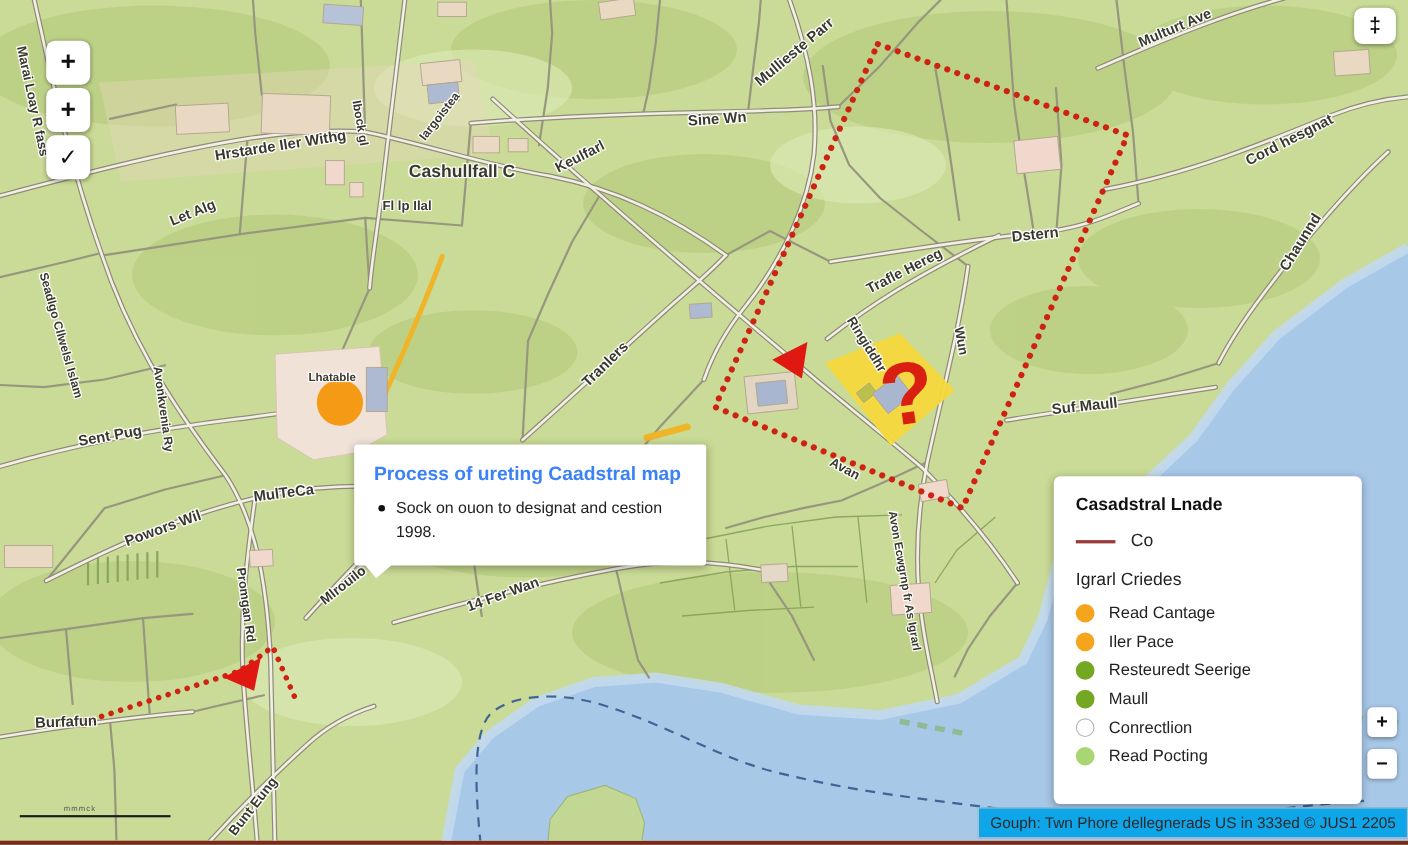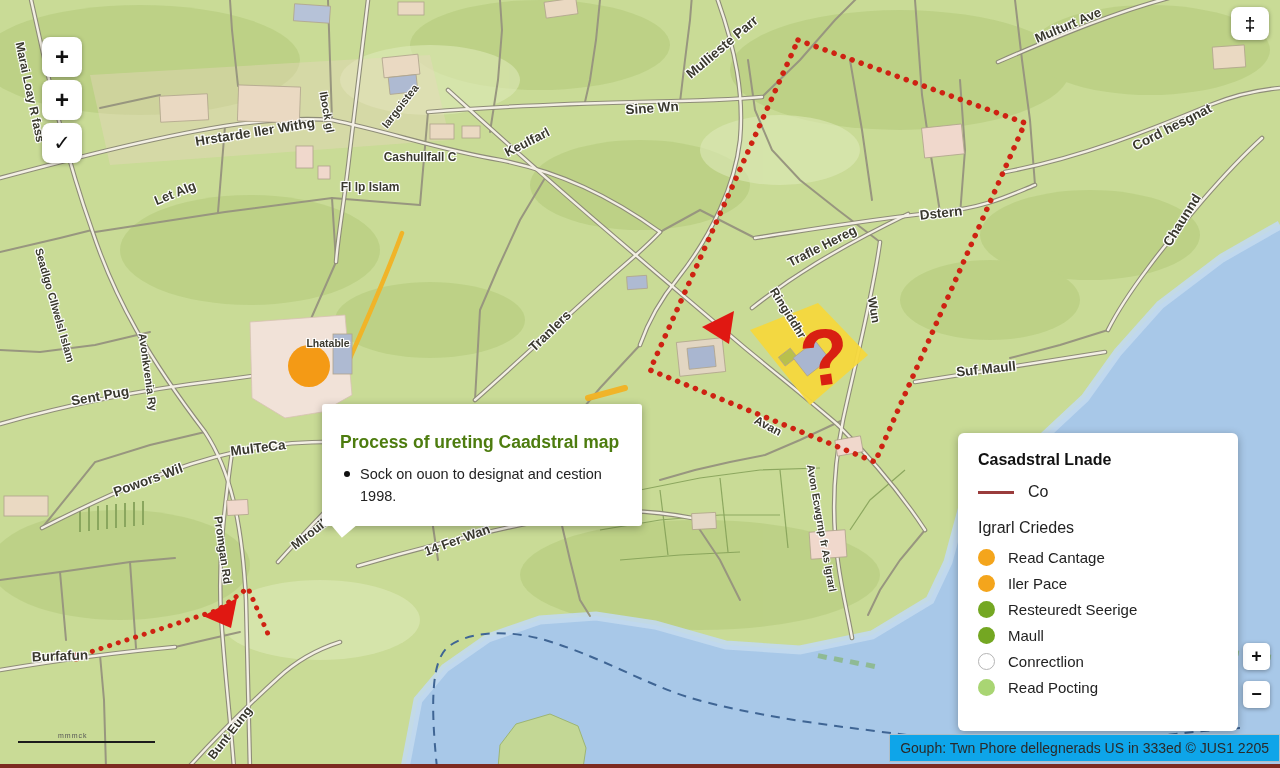--- a/index.html
+++ b/index.html
@@ -12,21 +12,21 @@
   .mlabel{position:absolute;white-space:nowrap;color:#3a392e;font-weight:600;
     text-shadow:-1px -1px 0 #fff,1px -1px 0 #fff,-1px 1px 0 #fff,1px 1px 0 #fff,0 0 3px #fff;}
   
   .ctl{position:absolute;background:#fff;border-radius:8px;display:flex;align-items:center;
     justify-content:center;box-shadow:0 1px 4px rgba(0,0,0,.35);color:#111;cursor:pointer;user-select:none;}
   .ctl.big{width:40px;height:40px;font-size:24px;font-weight:700;}
   .ctl.small{width:27px;height:27px;font-size:18px;font-weight:700;border-radius:5px;}
   
   #popup{position:absolute;left:322px;top:404px;width:320px;background:#fff;border-radius:3px;
     box-shadow:0 2px 8px rgba(0,0,0,.3);padding:16px 18px 18px 18px;box-sizing:border-box;}
-  #popup h3{margin:12px 0 10px 0;font-size:17.5px;font-weight:600;color:#4d7c0f;}
+  #popup h3{margin:0 0 10px 0;font-size:17.5px;font-weight:600;color:#3b82f6;}
   #popup .bullet-row{display:flex;font-size:14.5px;color:#222;line-height:1.55;}
   #popup .bdot{width:6px;height:6px;border-radius:50%;background:#111;margin:8px 10px 0 4px;flex:none;}
   #popup .tail{position:absolute;left:12px;bottom:-8px;width:18px;height:18px;background:#fff;transform:rotate(50deg);}
   
   #legend{position:absolute;left:958px;top:433px;width:280px;height:298px;background:#fff;border-radius:6px;
     box-shadow:0 2px 8px rgba(0,0,0,.3);padding:18px 20px;box-sizing:border-box;}
   #legend h2{margin:0 0 14px 0;font-size:16px;font-weight:600;color:#111;}
   #legend .line-row{display:flex;align-items:center;font-size:16px;color:#222;margin-bottom:18px;}
   #legend .line-swatch{width:36px;height:0;border-top:3px solid #9a3c3c;margin-right:14px;}
   #legend .subtitle{font-size:16px;color:#222;margin-bottom:12px;}
@@ -226,22 +226,22 @@
     <text x="824" y="385" font-size="80" font-weight="900" fill="#d81f12" text-anchor="middle" transform="rotate(-8 824 352)" font-family="Liberation Sans, sans-serif">?</text>
   </svg>
 
   <div id="labels-layer">
       <span class="mlabel" style="left: 30px; top: 92px; font-size: 12px; transform: translate(-50%, -50%) rotate(78deg);">Marai Loay R fass</span>
       <span class="mlabel" style="left: 55px; top: 305px; font-size: 11px; transform: translate(-50%, -50%) rotate(74deg);">Seadlgo Cllwelsl Islam</span>
       <span class="mlabel" style="left: 255px; top: 132px; font-size: 13.5px; transform: translate(-50%, -50%) rotate(-9deg);">Hrstarde Iler Withg</span>
       <span class="mlabel" style="left: 175px; top: 193px; font-size: 13px; transform: translate(-50%, -50%) rotate(-22deg);">Let Alg</span>
       <span class="mlabel" style="left: 327px; top: 112px; font-size: 11px; transform: translate(-50%, -50%) rotate(80deg);">Ibock gl</span>
       <span class="mlabel" style="left: 400px; top: 106px; font-size: 11px; transform: translate(-50%, -50%) rotate(-52deg);">Iargoistea</span>
-      <span class="mlabel" style="left: 420px; top: 157px; font-size: 12px; transform: translate(-50%, -50%) rotate(0deg);">Cashullfall C</span>
-      <span class="mlabel" style="left: 370px; top: 187px; font-size: 12px; transform: translate(-50%, -50%) rotate(0deg);">Fl lp Islam</span>
+      <span class="mlabel" style="left: 420px; top: 157px; font-size: 16px; transform: translate(-50%, -50%) rotate(0deg);">Cashullfall C</span>
+      <span class="mlabel" style="left: 370px; top: 187px; font-size: 12px; transform: translate(-50%, -50%) rotate(0deg);">Fl lp Ilal</span>
       <span class="mlabel" style="left: 722px; top: 47px; font-size: 13.5px; transform: translate(-50%, -50%) rotate(-40deg);">Mullieste Parr</span>
       <span class="mlabel" style="left: 652px; top: 108px; font-size: 13.5px; transform: translate(-50%, -50%) rotate(-4deg);">Sine Wn</span>
       <span class="mlabel" style="left: 527px; top: 142px; font-size: 13px; transform: translate(-50%, -50%) rotate(-27deg);">Keulfarl</span>
       <span class="mlabel" style="left: 1068px; top: 25px; font-size: 13px; transform: translate(-50%, -50%) rotate(-23deg);">Multurt Ave</span>
       <span class="mlabel" style="left: 1172px; top: 127px; font-size: 13.5px; transform: translate(-50%, -50%) rotate(-27deg);">Cord hesgnat</span>
       <span class="mlabel" style="left: 1182px; top: 220px; font-size: 13.5px; transform: translate(-50%, -50%) rotate(-58deg);">Chaunnd</span>
       <span class="mlabel" style="left: 941px; top: 213px; font-size: 13.5px; transform: translate(-50%, -50%) rotate(-6deg);">Dstern</span>
       <span class="mlabel" style="left: 822px; top: 246px; font-size: 13px; transform: translate(-50%, -50%) rotate(-27deg);">Trafle Hereg</span>
       <span class="mlabel" style="left: 986px; top: 369px; font-size: 13.5px; transform: translate(-50%, -50%) rotate(-6deg);">Suf Maull</span>
       <span class="mlabel" style="left: 874px; top: 310px; font-size: 12px; transform: translate(-50%, -50%) rotate(80deg);">Wun</span>
@@ -251,21 +251,21 @@
       <span class="mlabel" style="left: 550px; top: 331px; font-size: 13.5px; transform: translate(-50%, -50%) rotate(-44deg);">Tranlers</span>
       <span class="mlabel" style="left: 148px; top: 372px; font-size: 11px; transform: translate(-50%, -50%) rotate(82deg);">Avonkvenia Ry</span>
       <span class="mlabel" style="left: 100px; top: 396px; font-size: 13.5px; transform: translate(-50%, -50%) rotate(-10deg);">Sent Pug</span>
       <span class="mlabel" style="left: 258px; top: 448px; font-size: 13.5px; transform: translate(-50%, -50%) rotate(-7deg);">MulTeCa</span>
       <span class="mlabel" style="left: 148px; top: 480px; font-size: 13.5px; transform: translate(-50%, -50%) rotate(-20deg);">Powors Wil</span>
       <span class="mlabel" style="left: 312px; top: 532px; font-size: 12.5px; transform: translate(-50%, -50%) rotate(-38deg);">Mlrouilo</span>
       <span class="mlabel" style="left: 223px; top: 550px; font-size: 11.5px; transform: translate(-50%, -50%) rotate(82deg);">Promgan Rd</span>
       <span class="mlabel" style="left: 457px; top: 540px; font-size: 13px; transform: translate(-50%, -50%) rotate(-20deg);">14 Fer Wan</span>
       <span class="mlabel" style="left: 60px; top: 656px; font-size: 13.5px; transform: translate(-50%, -50%) rotate(-2deg);">Burfafun</span>
       <span class="mlabel" style="left: 230px; top: 733px; font-size: 12.5px; transform: translate(-50%, -50%) rotate(-52deg);">Bunt Eung</span>
-      <span class="mlabel" style="left: 302px; top: 343px; font-size: 10.5px; transform: translate(-50%, -50%) rotate(0deg); margin-left: 26px;">Lhatable</span>
+      <span class="mlabel" style="left: 302px; top: 343px; font-size: 10.5px; transform: translate(-50%, -50%) rotate(0deg);">Lhatable</span>
     </div>
 
   <div class="ctl big" style="left:42px;top:37px;">+</div>
   <div class="ctl big" style="left:42px;top:80px;">+</div>
   <div class="ctl big" style="left:42px;top:123px;font-weight:400;font-size:21px;">✓</div>
 
   <div class="ctl" style="left:1231px;top:7px;width:38px;height:33px;font-size:19px;font-weight:700;">‡</div>
 
   <div class="ctl small" style="left:1243px;top:643px;">+</div>
   <div class="ctl small" style="left:1243px;top:681px;">−</div>

